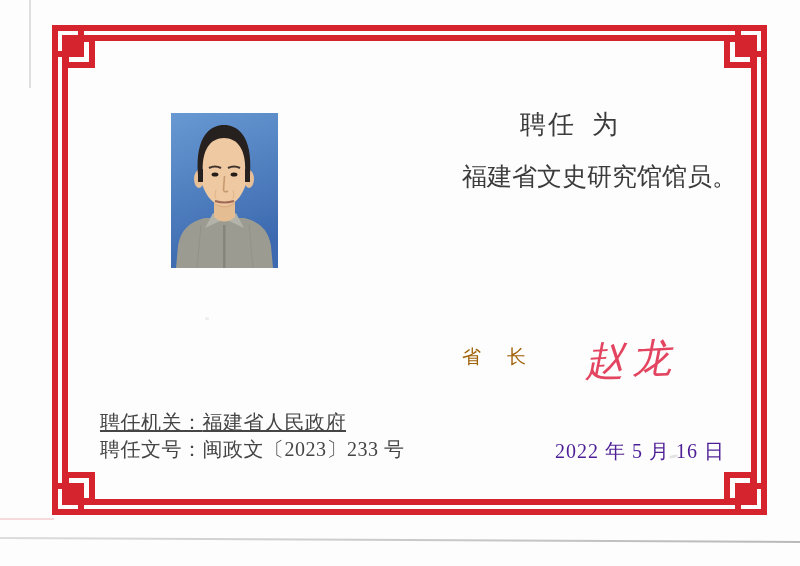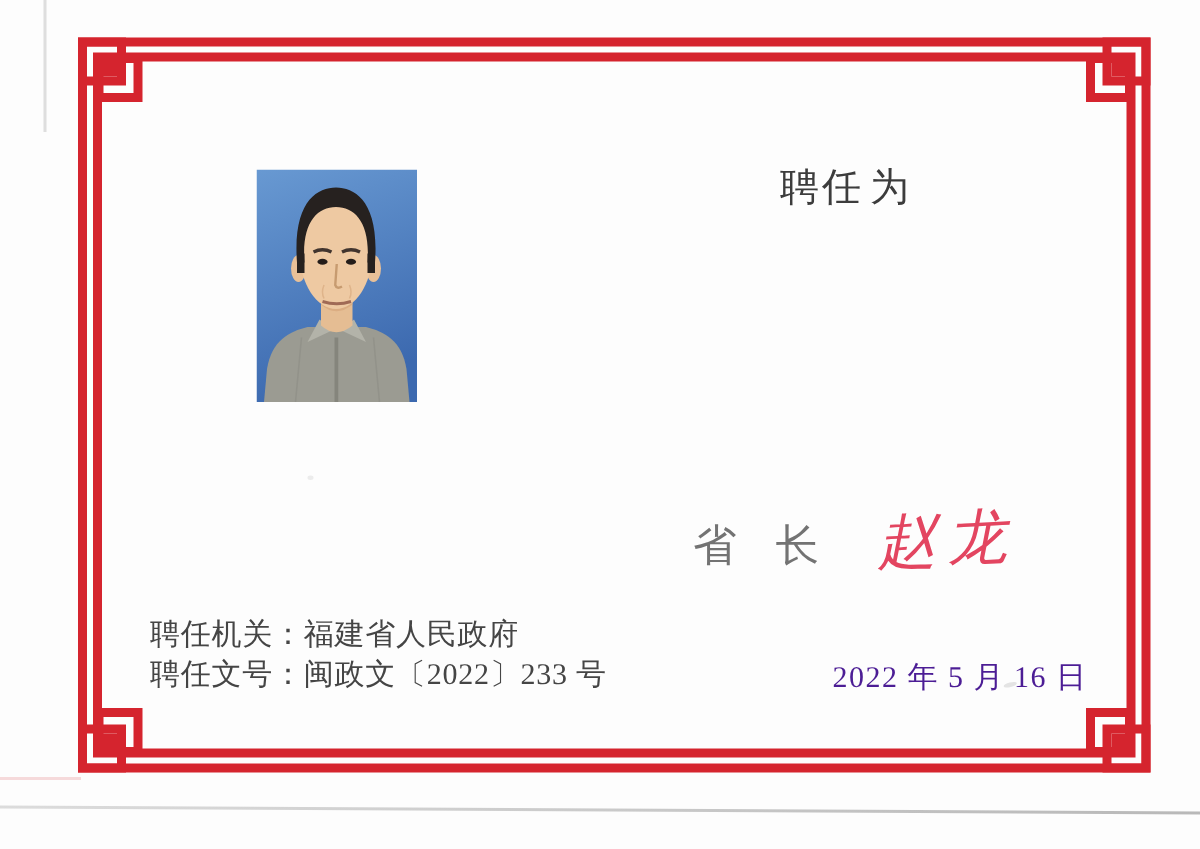--- a/index.html
+++ b/index.html
@@ -38,31 +38,31 @@
   .corner .dot{position:absolute;left:16px;top:16px;width:10px;height:10px;background:var(--red);}
   .corner.tl{left:52px;top:25px;}
   .corner.tr{left:724px;top:25px;transform:scaleX(-1);}
   .corner.bl{left:52px;top:472px;transform:scaleY(-1);}
   .corner.br{left:724px;top:472px;transform:scale(-1,-1);}
   
   .photo{position:absolute;left:171px;top:113px;width:107px;height:155px;}
   .photo svg{display:block;}
   
   .line-appoint{position:absolute;left:520px;top:107px;font-size:26px;
-    letter-spacing:2px;display:flex;gap:4px;white-space:nowrap;}
+    letter-spacing:2px;display:flex;gap:16px;white-space:nowrap;}
   .line-appoint .name{font-size:27px;letter-spacing:4px;}
   .line-title{position:absolute;left:462px;top:160px;font-size:25px;
     letter-spacing:0;white-space:nowrap;}
-  .signer-row{position:absolute;left:462px;top:344px;font-size:29px;
-    letter-spacing:26px;white-space:nowrap;color:#737373;}
+  .signer-row{position:absolute;left:462px;top:344px;font-size:19px;
+    letter-spacing:26px;white-space:nowrap;color:#a16207;}
   .signature{position:absolute;left:584px;top:332px;font-size:40px;
     color:var(--sig-red);font-style:italic;letter-spacing:7px;
     transform:rotate(-3deg);white-space:nowrap;}
   .authority-line{position:absolute;left:100px;top:409px;font-size:20px;
-    letter-spacing:0.5px;color:#454545;white-space:nowrap;}
+    letter-spacing:0.5px;color:#454545;white-space:nowrap;text-decoration:underline;}
   .docnum-line{position:absolute;left:100px;top:436px;font-size:20px;
     letter-spacing:0.5px;color:#454545;white-space:nowrap;}
   .date-line{position:absolute;left:555px;top:438px;font-size:20px;
     letter-spacing:1px;color:#4c1d95;white-space:nowrap;}
 </style>
 </head>
 <body>
 
 <div class="page">
 
@@ -135,25 +135,26 @@
       <path d="M62,77 Q64,82 62,86" stroke="#d8ab80" stroke-width="1" opacity="0.7" fill="none"></path>
       <path d="M44,88 Q53.5,91 63,88" stroke="#a06a55" stroke-width="2" fill="none"></path>
     </svg>
   </div>
 
   <div class="line-appoint">
     <span>聘任</span>
     <span>为</span>
   </div>
 
+  <div class="line-title">福建省文史研究馆馆员。</div>
 
   <div class="signer-row">省长</div>
   <div class="signature">赵龙</div>
 
   <div class="authority-line">
     <span>聘任机关：</span><span>福建省人民政府</span>
   </div>
   <div class="docnum-line">
-    <span>聘任文号：</span><span>闽政文〔2022〕233 号</span>
+    <span>聘任文号：</span><span>闽政文〔2023〕233 号</span>
   </div>
   <div class="date-line">2022 年 5 月 16 日</div>
 
 </div>
 
 </body></html>

